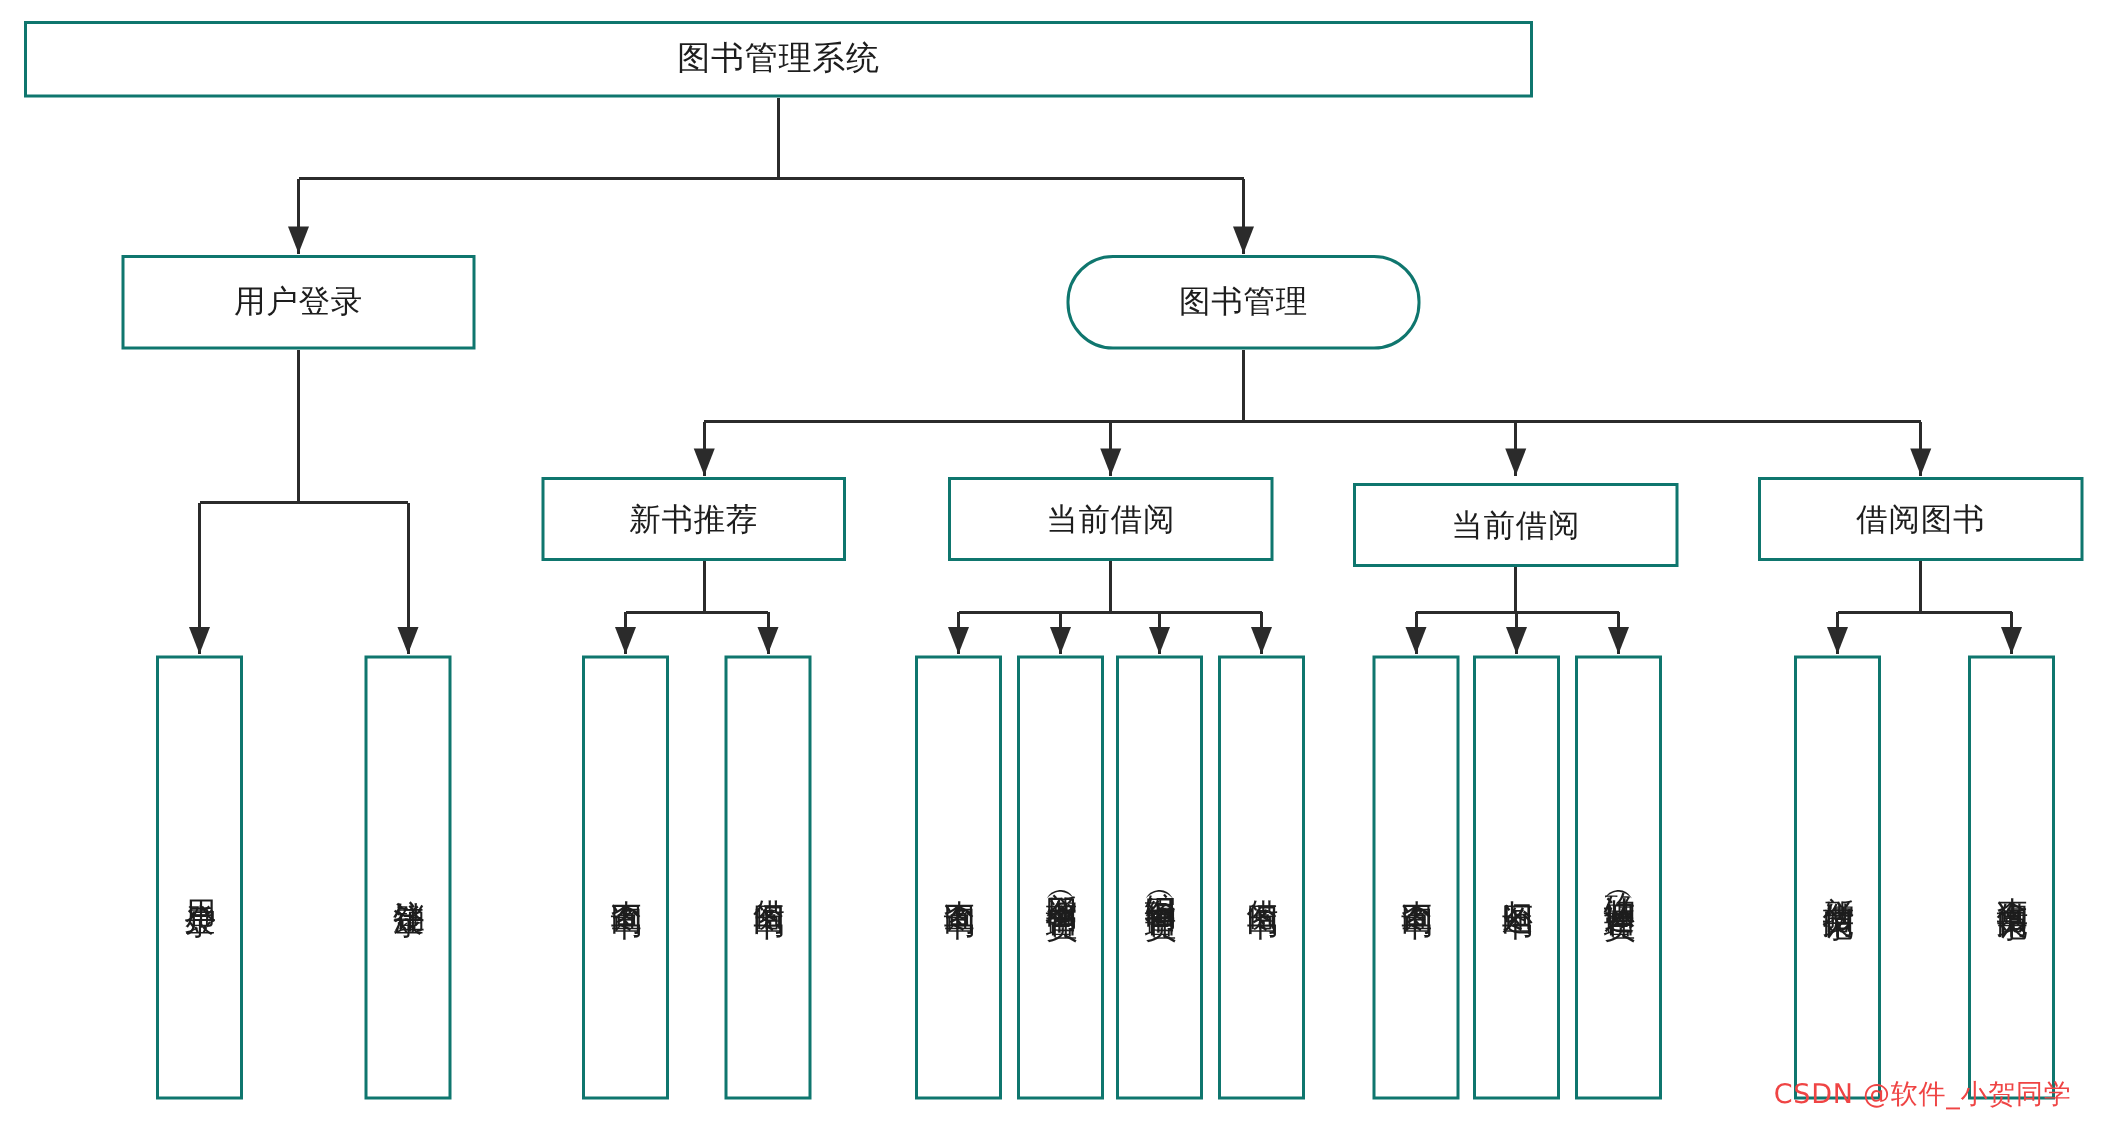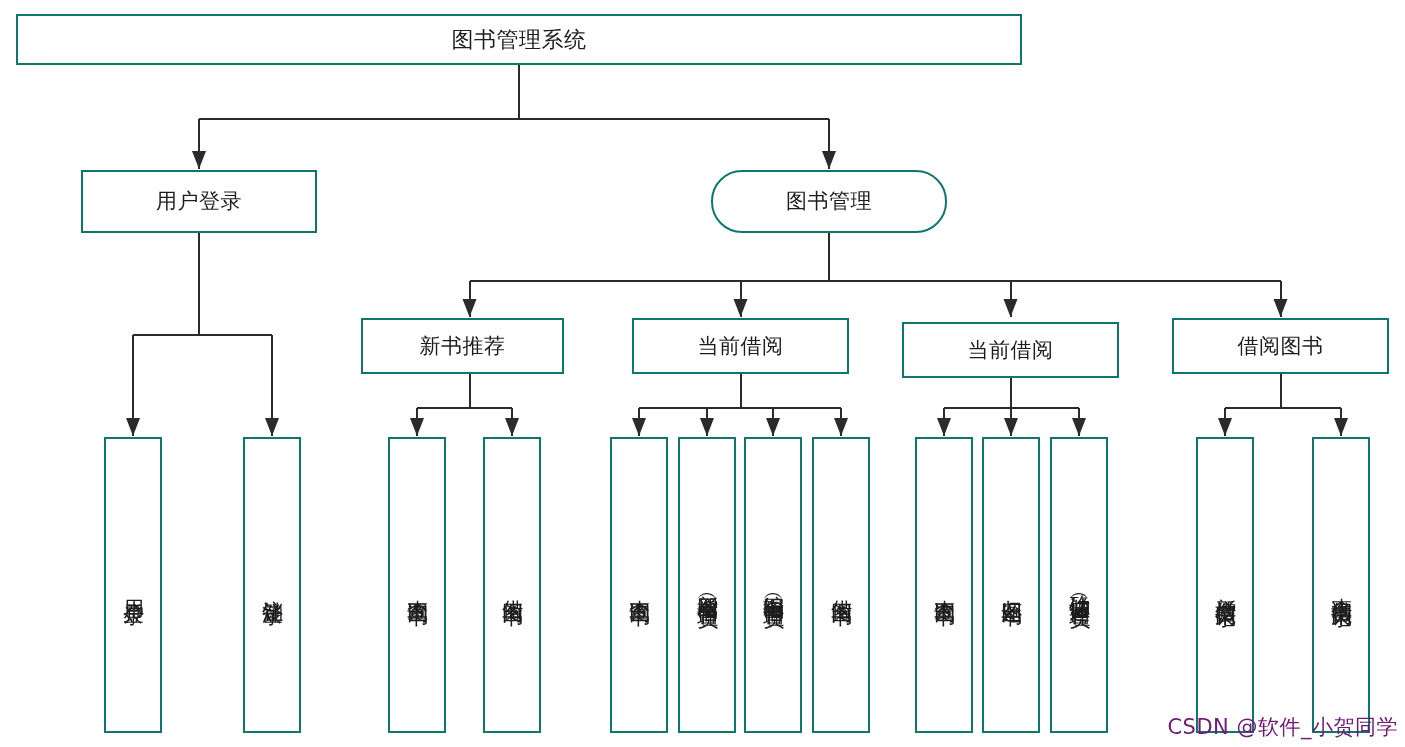--- a/index.html
+++ b/index.html
@@ -60,24 +60,24 @@
     line-height: 1.30;
     letter-spacing: 2px;
     white-space: nowrap;
     text-align: center;
   }
   .leaf-box .node-label-v {
     margin-top: 4px;
   }
   .watermark {
     position: absolute;
-    right: 7px;
+    right: 24px;
     bottom: 6px;
-    font-size: 21px;
-    color: #701a75;
+    font-size: 18px;
+    color: #ef4444;
     letter-spacing: 0.5px;
     white-space: nowrap;
     pointer-events: none;
   }
 </style>
 </head>
 <body>
 
 <div id="diagram-root">
   <svg class="diagram-canvas" id="connector-layer" viewBox="0 0 1405 747" aria-hidden="true">

